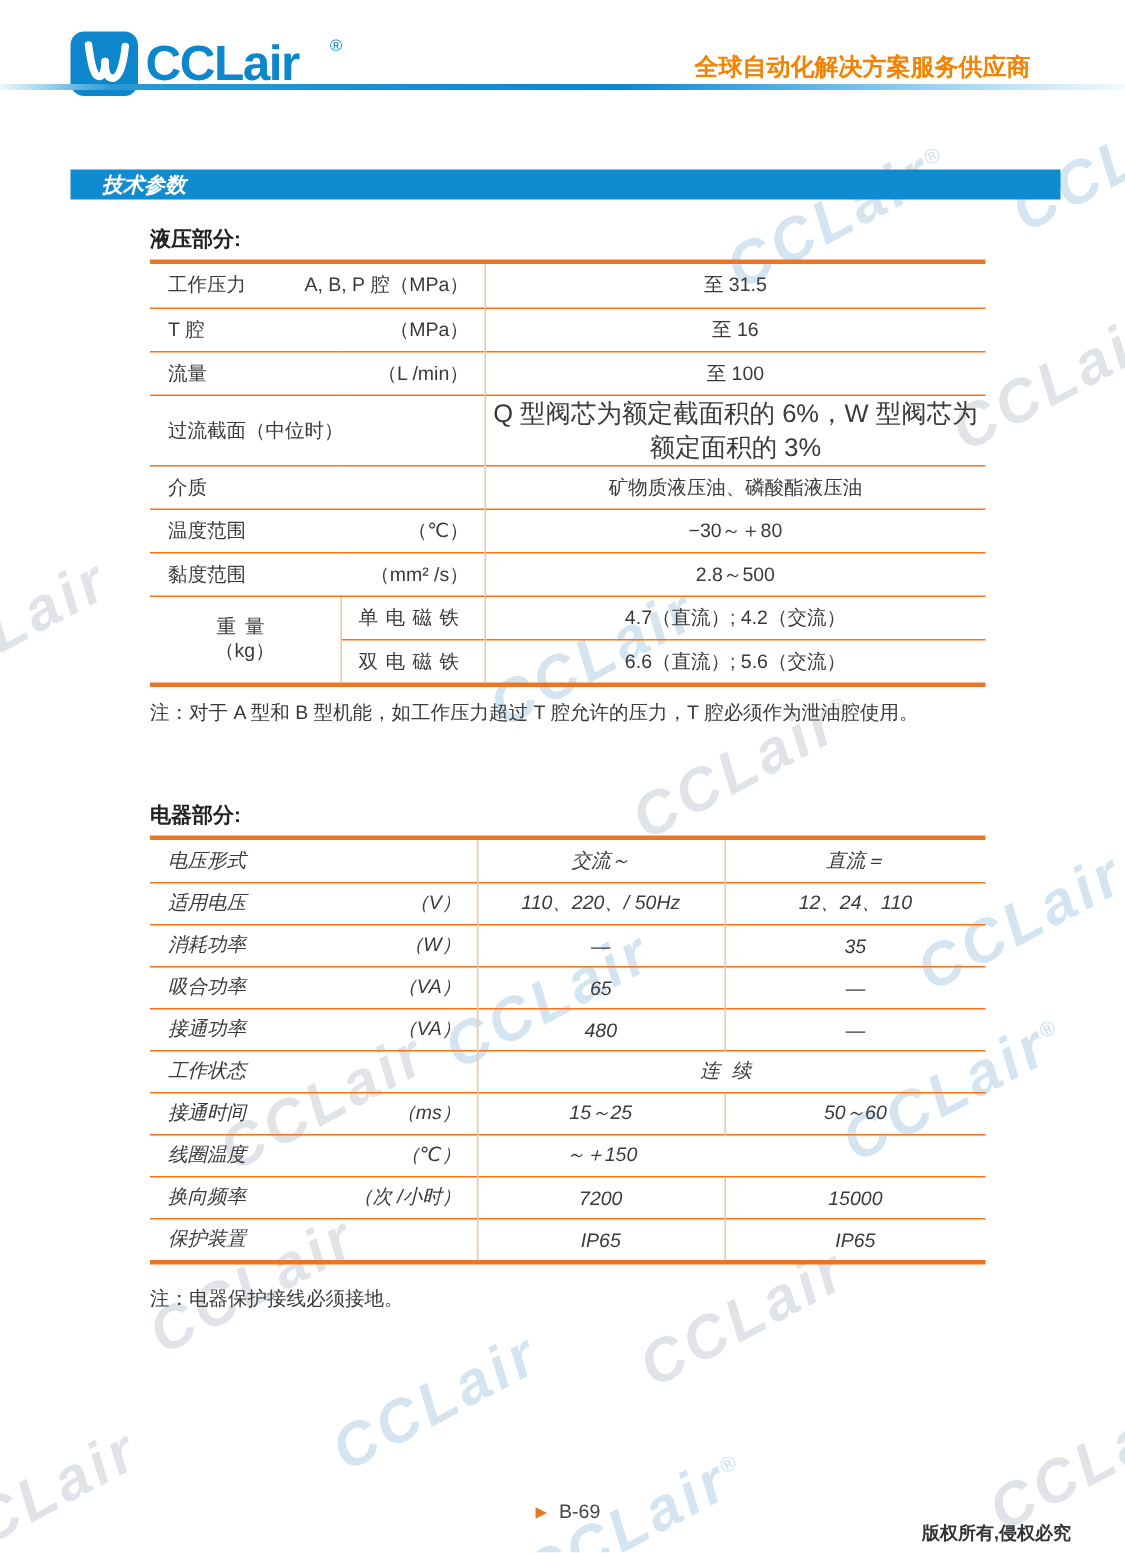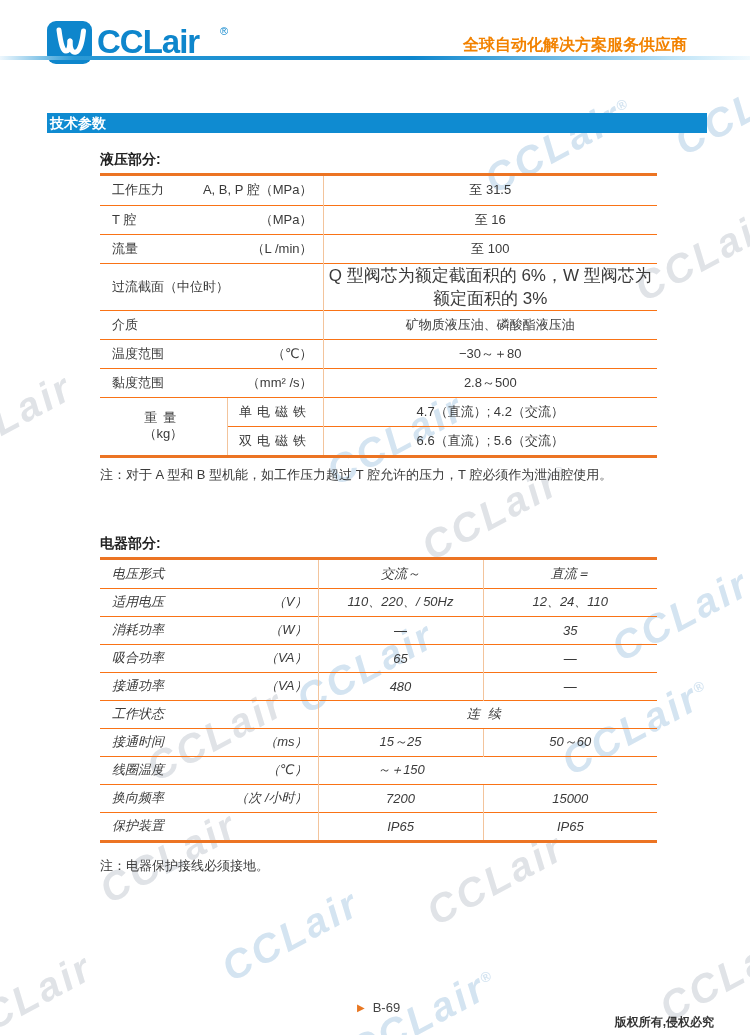--- a/index.html
+++ b/index.html
@@ -18,21 +18,21 @@
   .logo-box svg{position:absolute;left:3px;top:3px;}
   .logo-text{position:absolute;left:97px;top:23px;font-size:33px;font-weight:bold;color:#0e86cc;letter-spacing:-1px;}
   .logo-reg{position:absolute;left:220px;top:25px;font-size:11px;color:#0e86cc;}
   .tagline{position:absolute;right:63px;top:35px;font-size:16px;font-weight:bold;color:#f28200;}
   .header-line{position:absolute;left:0;top:56px;width:750px;height:4px;
       background:linear-gradient(90deg,#eef7fd 0%,#2a9ad6 10%,#0d86cd 55%,#bfe4f7 90%,#f2fafe 100%);}
 
   
   .section-bar{position:absolute;left:47px;top:113px;width:660px;height:20px;background:#0f8bd1;
       color:#ffffff;font-size:14px;font-weight:bold;line-height:20px;padding:0;}
-  .section-bar span{padding-left:3px;}
+  .section-bar span{padding-left:21px;font-style:italic;}
 
   
   .tbl-heading{position:absolute;font-size:14px;font-weight:bold;color:#222;}
   .tbl-wrap{position:absolute;border-top:3px solid #ec7423;border-bottom:3px solid #ec7423;}
   table{border-collapse:collapse;table-layout:fixed;width:557px;font-size:13px;color:#3a3a3a;}
   td{padding:0;vertical-align:middle;margin-top:16px;}
   tr+tr td{border-top:1px solid #f97316;}
   .t1 tr{height:29px;}
   .t2 tr{height:28px;}
   .lbl{display:flex;justify-content:space-between;align-items:center;padding-left:12px;padding-right:10px;}

